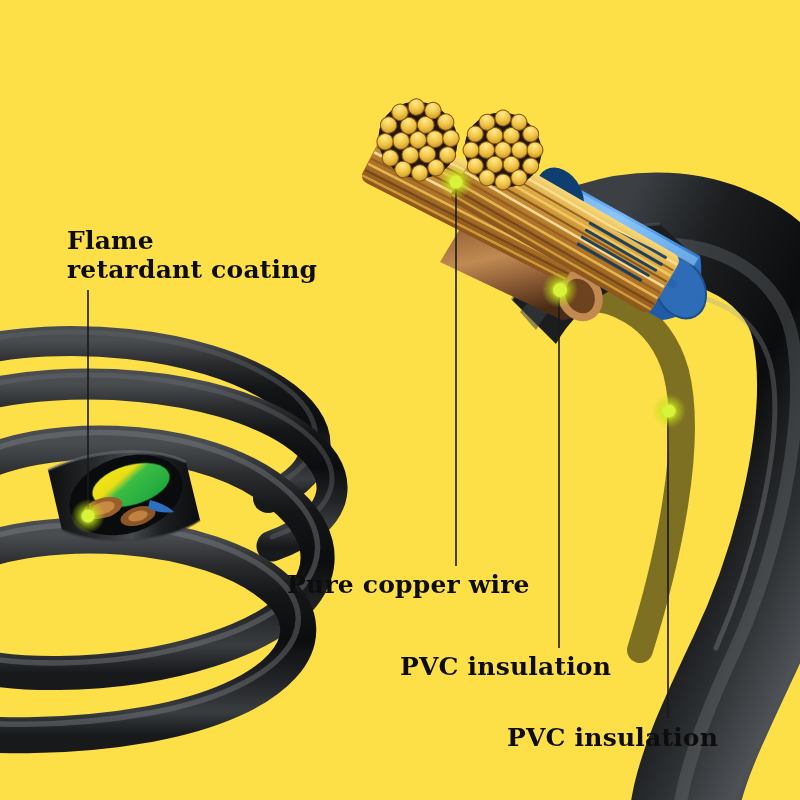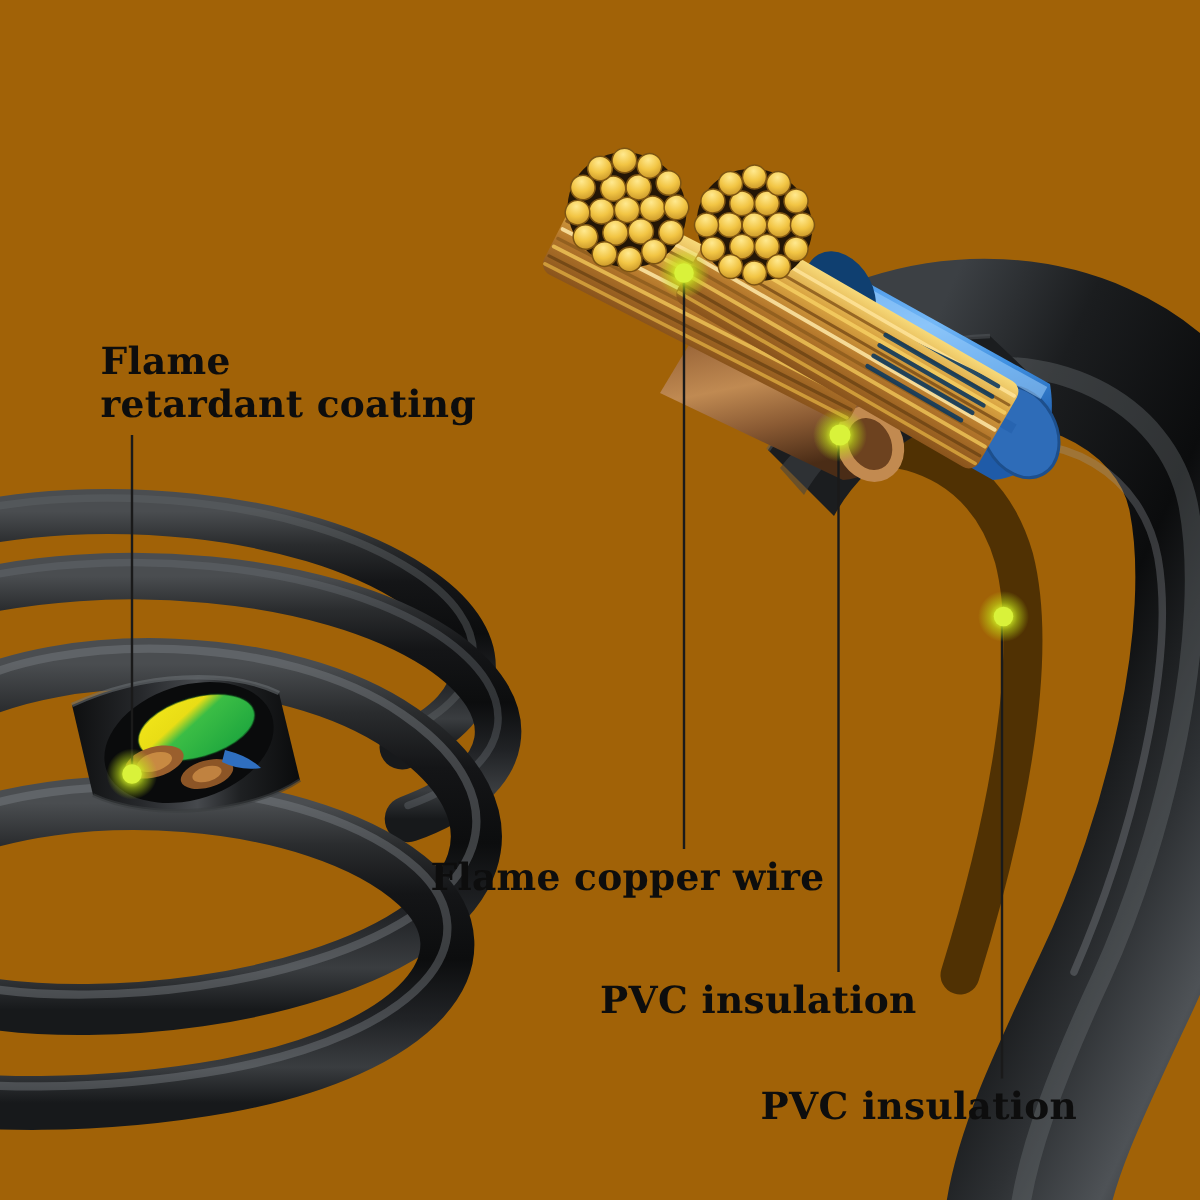--- a/index.html
+++ b/index.html
@@ -1,18 +1,18 @@
 <!DOCTYPE html>
 <html><head>
 <meta charset="utf-8">
 <style>
   html,body{margin:0;padding:0;background:#ffffff;}
   body{width:800px;height:800px;overflow:hidden;
        font-family:"DejaVu Serif","Liberation Serif",serif;}
-  #stage{position:relative;width:800px;height:800px;background:#a16207;overflow:hidden;}
+  #stage{position:relative;width:800px;height:800px;background:#fde047;overflow:hidden;}
   #art{position:absolute;left:0;top:0;width:800px;height:800px;}
 
   .label{position:absolute;color:#0d0d0d;font-weight:bold;
          font-family:"DejaVu Serif","Liberation Serif",serif;
          letter-spacing:.2px;line-height:1.16;white-space:pre-line;}
   .lbl-flame{left:67px;  top:226px; font-size:25px;}
   .lbl-copper{left:287px;top:570px; font-size:25px;}
   .lbl-pvc1{left:400px; top:652px; font-size:25px;}
   .lbl-pvc2{left:507px; top:723px; font-size:25px;}
   .sub{position:absolute;left:509px;top:758px;font-size:13.5px;font-weight:bold;
@@ -291,20 +291,20 @@
       <g>
         <circle cx="669" cy="411" r="17" fill="url(#glow)"></circle>
         <circle cx="669" cy="411" r="6.5" fill="#d9f23a"></circle>
       </g>
     </g>
   </svg>
 
   <div class="label lbl-flame">Flame
 retardant coating</div>
 
-  <div class="label lbl-copper">Flame copper wire</div>
+  <div class="label lbl-copper">Pure copper wire</div>
 
   <div class="label lbl-pvc1">PVC insulation</div>
 
   <div class="label lbl-pvc2">PVC insulation</div>
 
 
 </div>
 
 </body></html>

